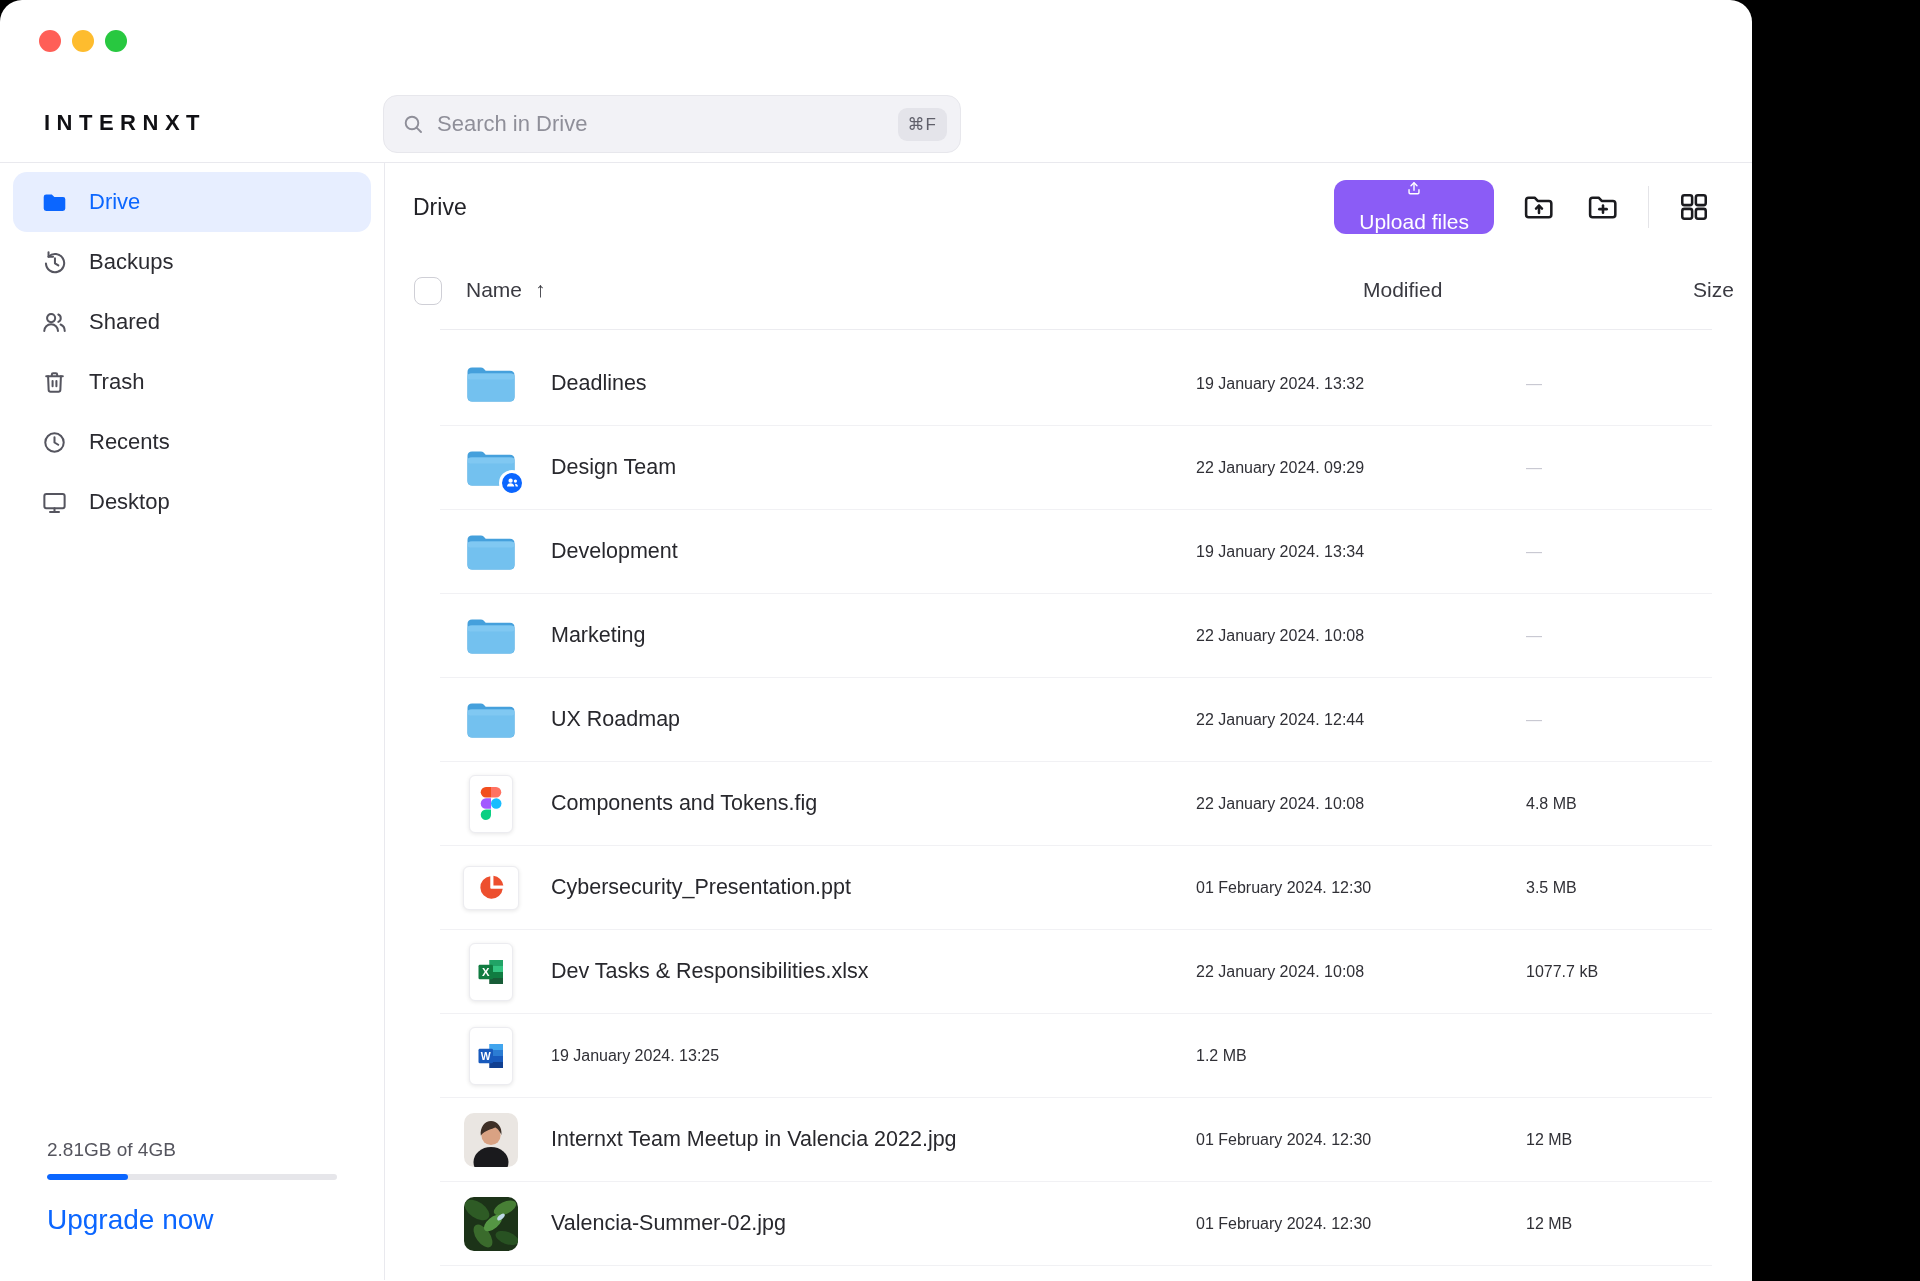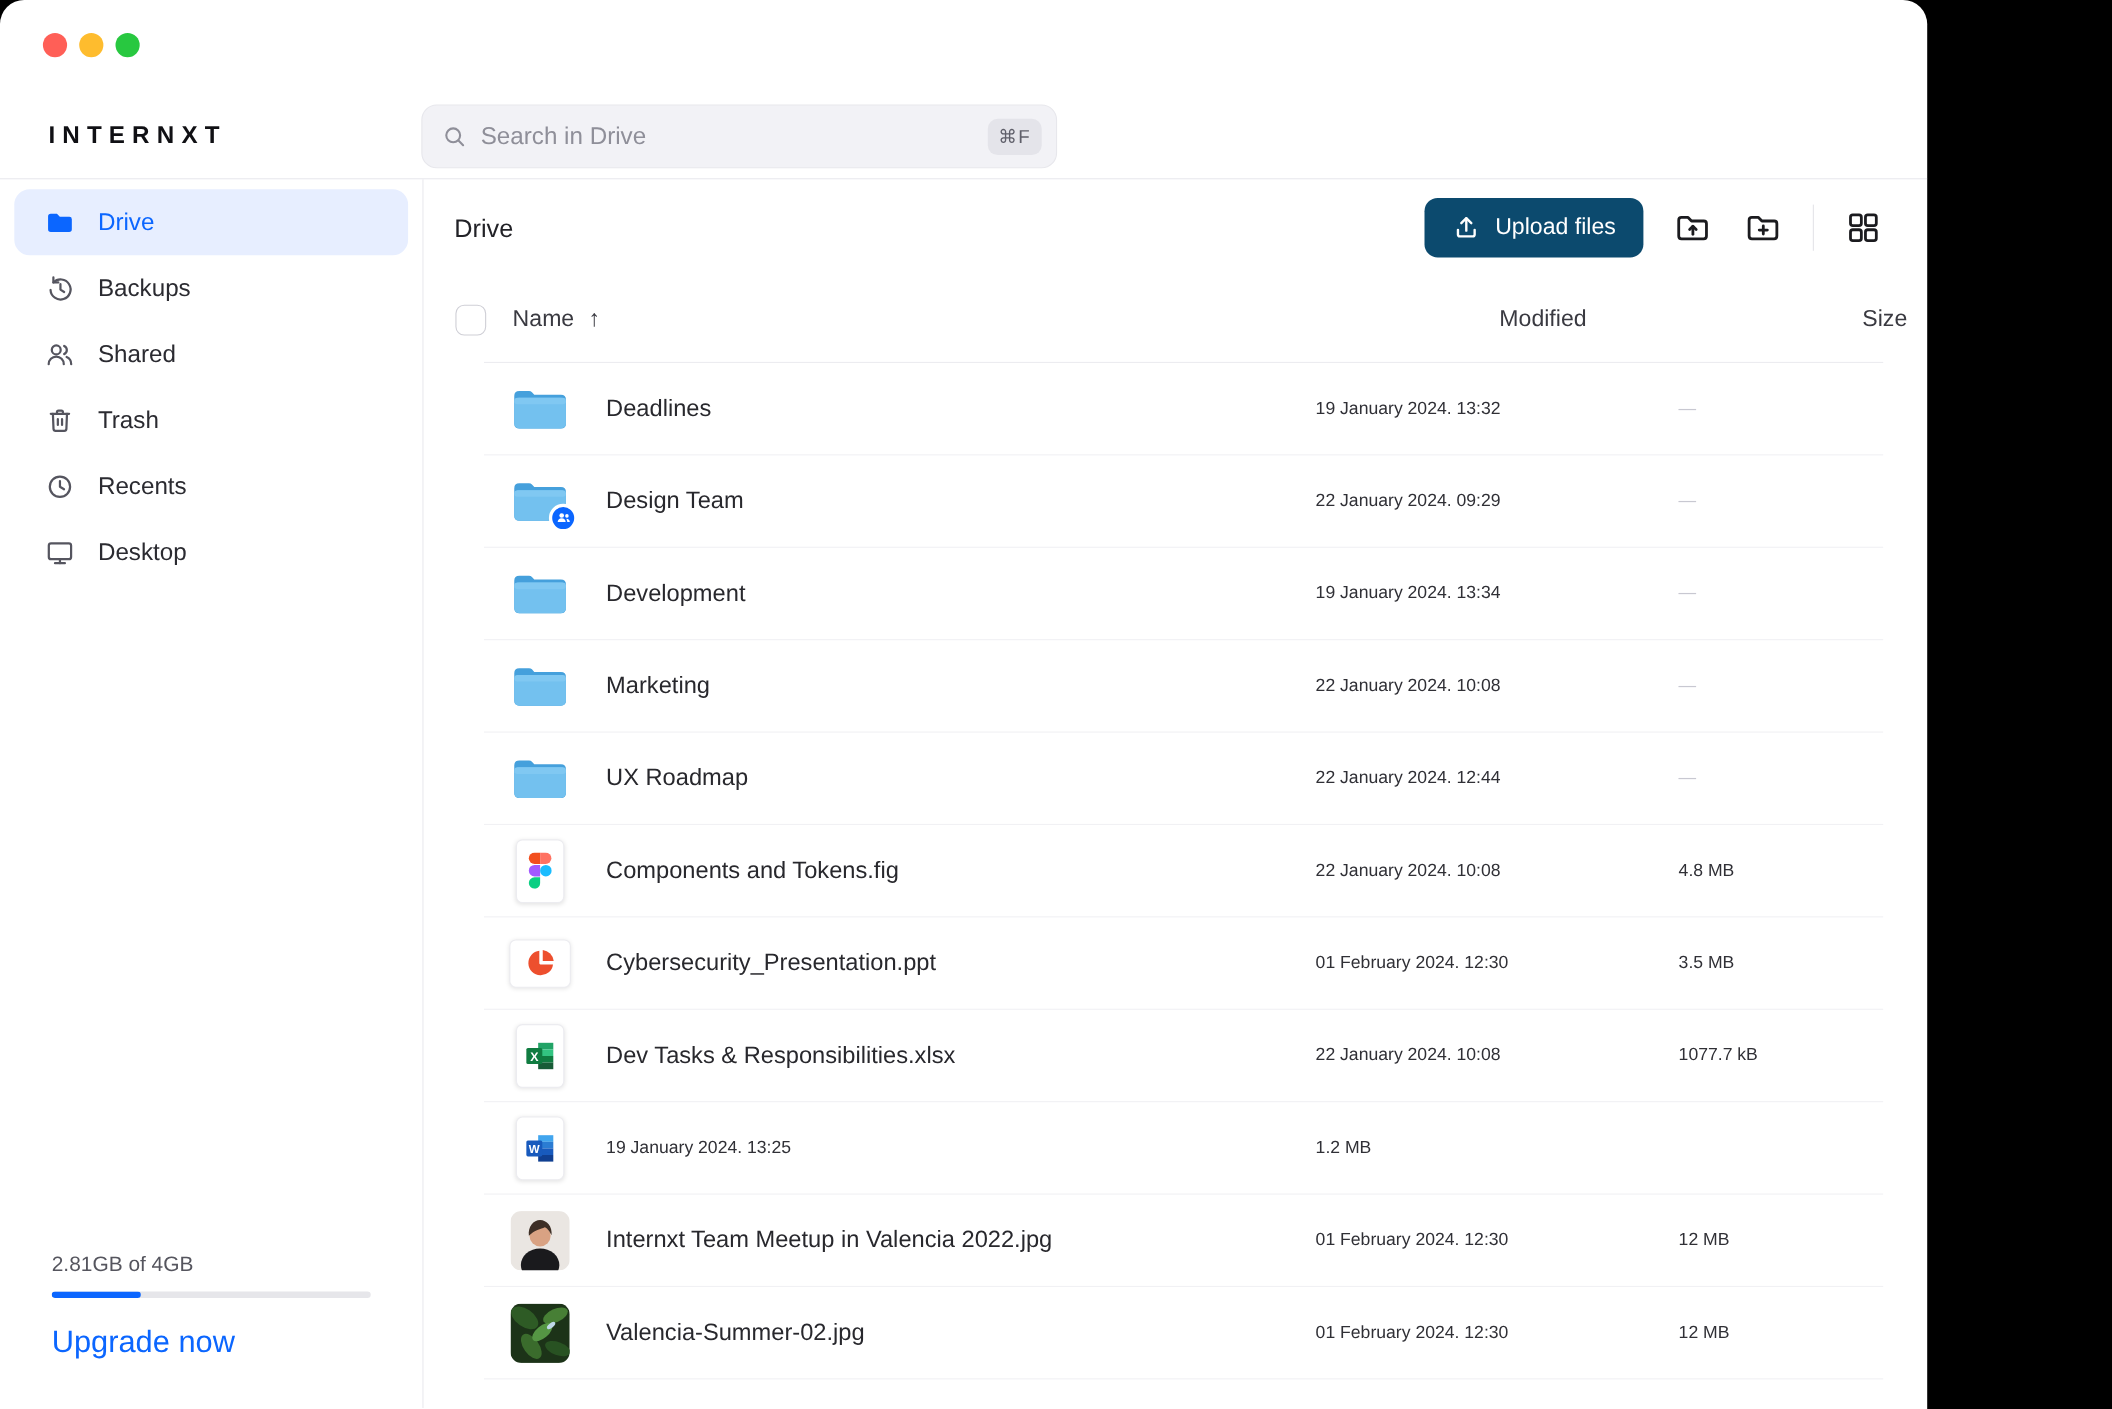--- a/index.html
+++ b/index.html
@@ -45,28 +45,28 @@
   .bar { margin-top:13px; height:6px; background:#e6e6ea; border-radius:3px; overflow:hidden; }
   .bar .fill { height:100%; background:#0b66ff; border-radius:3px; }
   .upgrade { display:inline-block; margin-top:24px; font-size:28px; font-weight:500;
              color:#0b66ff; cursor:pointer; text-decoration:none; }
 
   .main { flex:1; position:relative; }
   .main-header { height:88px; display:flex; align-items:center; padding:0 39px 0 28px; }
   .page-title { font-size:23px; color:#222227; font-weight:500; }
   .actions { margin-left:auto; display:flex; align-items:center; gap:26px; }
   .upload-btn { height:54px; padding:0 25px; border:none; border-radius:12px;
-                background:#0c4a6e; color:#fff; font-size:21px; font-weight:500;
-                font-family:inherit; display:flex; align-items:center; gap:13px; cursor:pointer; }
+                background:#8b5cf6; color:#fff; font-size:21px; font-weight:500;
+                font-family:inherit; display:flex; align-items:center; gap:13px; cursor:pointer;flex-direction:column; }
   .icon-btn { width:38px; height:38px; border:none; background:none; color:#1b1b1f;
               display:flex; align-items:center; justify-content:center; cursor:pointer; padding:0; }
   .vdiv { width:1px; height:42px; background:#e4e4e8; }
 
   
-  .thead { position:relative; height:79px; margin:0 40px 0 55px; border-bottom:1px solid #ececf0;
+  .thead { position:relative; height:79px; margin:0 40px 12px 55px; border-bottom:1px solid #ececf0;
            font-size:21px; color:#3a3a41; }
   .checkbox { position:absolute; left:-26px; top:26px; width:28px; height:28px;
               border:1.5px solid #cfcfd6; border-radius:8px; background:#fff; cursor:pointer; }
   .h-name { position:absolute; left:26px; top:27px; display:flex; gap:13px; cursor:pointer; }
   .h-mod  { position:absolute; left:923px; top:27px; }
   .h-size { position:absolute; left:1253px; top:27px; }
   .sort-arrow { color:#3a3a41; }
 
   .row { height:84px; margin:0 40px 0 55px; border-bottom:1px solid #f1f1f4;
          display:grid; grid-template-columns:111px 1fr 330px 186px; align-items:center; cursor:pointer; }

